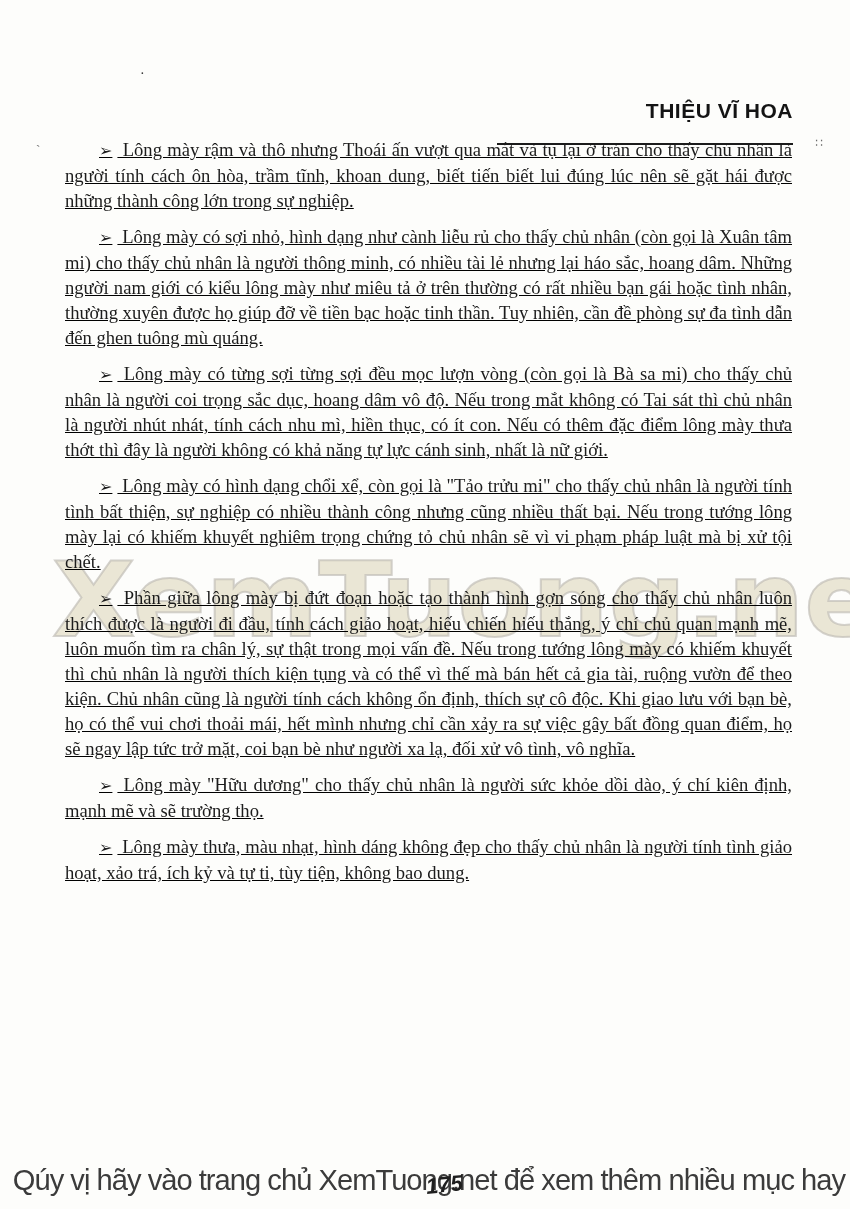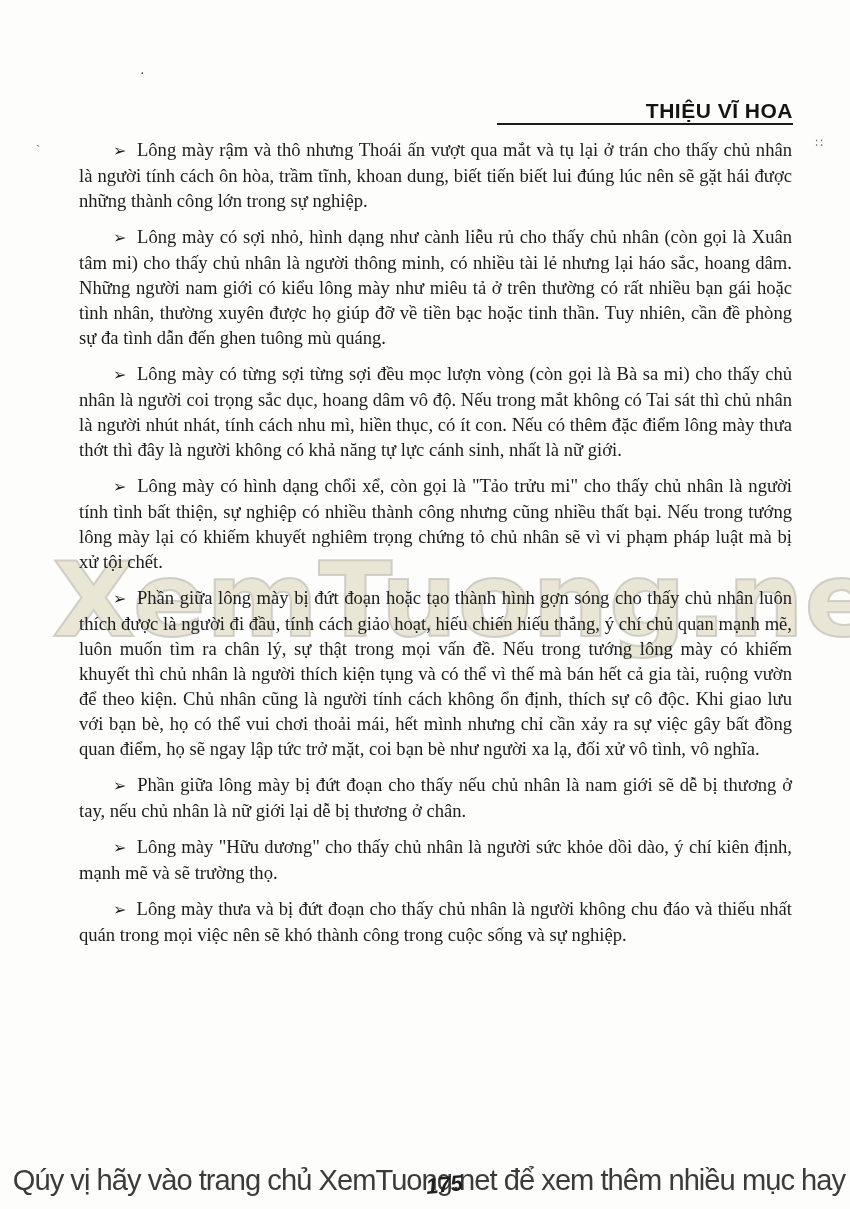--- a/index.html
+++ b/index.html
@@ -10,28 +10,28 @@
     background:#fdfdfb;
     overflow:hidden;
     font-family:"Liberation Serif", serif;
   }
   
   .header {
     position:absolute; top:99px; right:57px; z-index:2;
     width:296px;
     text-align:right;
     border-bottom:2px solid #1b1b1b;
-    padding-bottom:0;
+    padding-bottom:20px;
     font-family:"Liberation Sans", sans-serif;
     font-weight:bold; font-size:21px; letter-spacing:0.5px;
     color:#141414;
   }
   
   .content {
-    position:absolute; left:79px; right:58px; top:137px; z-index:2;
+    position:absolute; left:65px; right:58px; top:137px; z-index:2;text-decoration:underline;
   }
   p.para {
     margin:0 0 11px 0;
     font-size:18.6px; line-height:25px;
     color:#1c1c1c;
     text-align:justify;
     text-indent:34px;
   }
   p.para .bullet { font-size:16px; margin-right:5px; color:#1c1c1c; }
   
@@ -90,22 +90,21 @@
   <div class="header">THIỆU VĨ HOA</div>
 
   <div class="watermark">XemTuong.net</div>
 
   <div class="content">
       <p class="para"><span class="bullet">➢</span> Lông mày rậm và thô nhưng Thoái ấn vượt qua mắt và tụ lại ở trán cho thấy chủ nhân là người tính cách ôn hòa, trầm tĩnh, khoan dung, biết tiến biết lui đúng lúc nên sẽ gặt hái được những thành công lớn trong sự nghiệp.</p>
       <p class="para"><span class="bullet">➢</span> Lông mày có sợi nhỏ, hình dạng như cành liễu rủ cho thấy chủ nhân (còn gọi là Xuân tâm mi) cho thấy chủ nhân là người thông minh, có nhiều tài lẻ nhưng lại háo sắc, hoang dâm. Những người nam giới có kiểu lông mày như miêu tả ở trên thường có rất nhiều bạn gái hoặc tình nhân, thường xuyên được họ giúp đỡ về tiền bạc hoặc tinh thần. Tuy nhiên, cần đề phòng sự đa tình dẫn đến ghen tuông mù quáng.</p>
       <p class="para"><span class="bullet">➢</span> Lông mày có từng sợi từng sợi đều mọc lượn vòng (còn gọi là Bà sa mi) cho thấy chủ nhân là người coi trọng sắc dục, hoang dâm vô độ. Nếu trong mắt không có Tai sát thì chủ nhân là người nhút nhát, tính cách nhu mì, hiền thục, có ít con. Nếu có thêm đặc điểm lông mày thưa thớt thì đây là người không có khả năng tự lực cánh sinh, nhất là nữ giới.</p>
       <p class="para"><span class="bullet">➢</span> Lông mày có hình dạng chổi xể, còn gọi là "Tảo trửu mi" cho thấy chủ nhân là người tính tình bất thiện, sự nghiệp có nhiều thành công nhưng cũng nhiều thất bại. Nếu trong tướng lông mày lại có khiếm khuyết nghiêm trọng chứng tỏ chủ nhân sẽ vì vi phạm pháp luật mà bị xử tội chết.</p>
       <p class="para"><span class="bullet">➢</span> Phần giữa lông mày bị đứt đoạn hoặc tạo thành hình gợn sóng cho thấy chủ nhân luôn thích được là người đi đầu, tính cách giảo hoạt, hiếu chiến hiếu thắng, ý chí chủ quan mạnh mẽ, luôn muốn tìm ra chân lý, sự thật trong mọi vấn đề. Nếu trong tướng lông mày có khiếm khuyết thì chủ nhân là người thích kiện tụng và có thể vì thế mà bán hết cả gia tài, ruộng vườn để theo kiện. Chủ nhân cũng là người tính cách không ổn định, thích sự cô độc. Khi giao lưu với bạn bè, họ có thể vui chơi thoải mái, hết mình nhưng chỉ cần xảy ra sự việc gây bất đồng quan điểm, họ sẽ ngay lập tức trở mặt, coi bạn bè như người xa lạ, đối xử vô tình, vô nghĩa.</p>
-      <p class="para"><span class="bullet">➢</span> Phần giữa lông mày bị đứt đoạn cho thấy nếu chủ nhân là nam giới sẽ dễ bị thương ở tay, nếu chủ nhân là nữ giới lại dễ bị thương ở chân.</p>
       <p class="para"><span class="bullet">➢</span> Lông mày "Hữu dương" cho thấy chủ nhân là người sức khỏe dồi dào, ý chí kiên định, mạnh mẽ và sẽ trường thọ.</p>
-      <p class="para"><span class="bullet">➢</span> Lông mày thưa và bị đứt đoạn cho thấy chủ nhân là người không chu đáo và thiếu nhất quán trong mọi việc nên sẽ khó thành công trong cuộc sống và sự nghiệp.</p>
+      <p class="para"><span class="bullet">➢</span> Lông mày thưa, màu nhạt, hình dáng không đẹp cho thấy chủ nhân là người tính tình giảo hoạt, xảo trá, ích kỷ và tự ti, tùy tiện, không bao dung.</p>
     </div>
 
   <div class="footer"><span>Qúy vị hãy vào trang chủ </span><span>XemTuong.net</span><span> để xem thêm nhiều mục hay khác</span></div>
 
   <div class="page-number">175</div>
 
 </div>
 
 </body></html>

